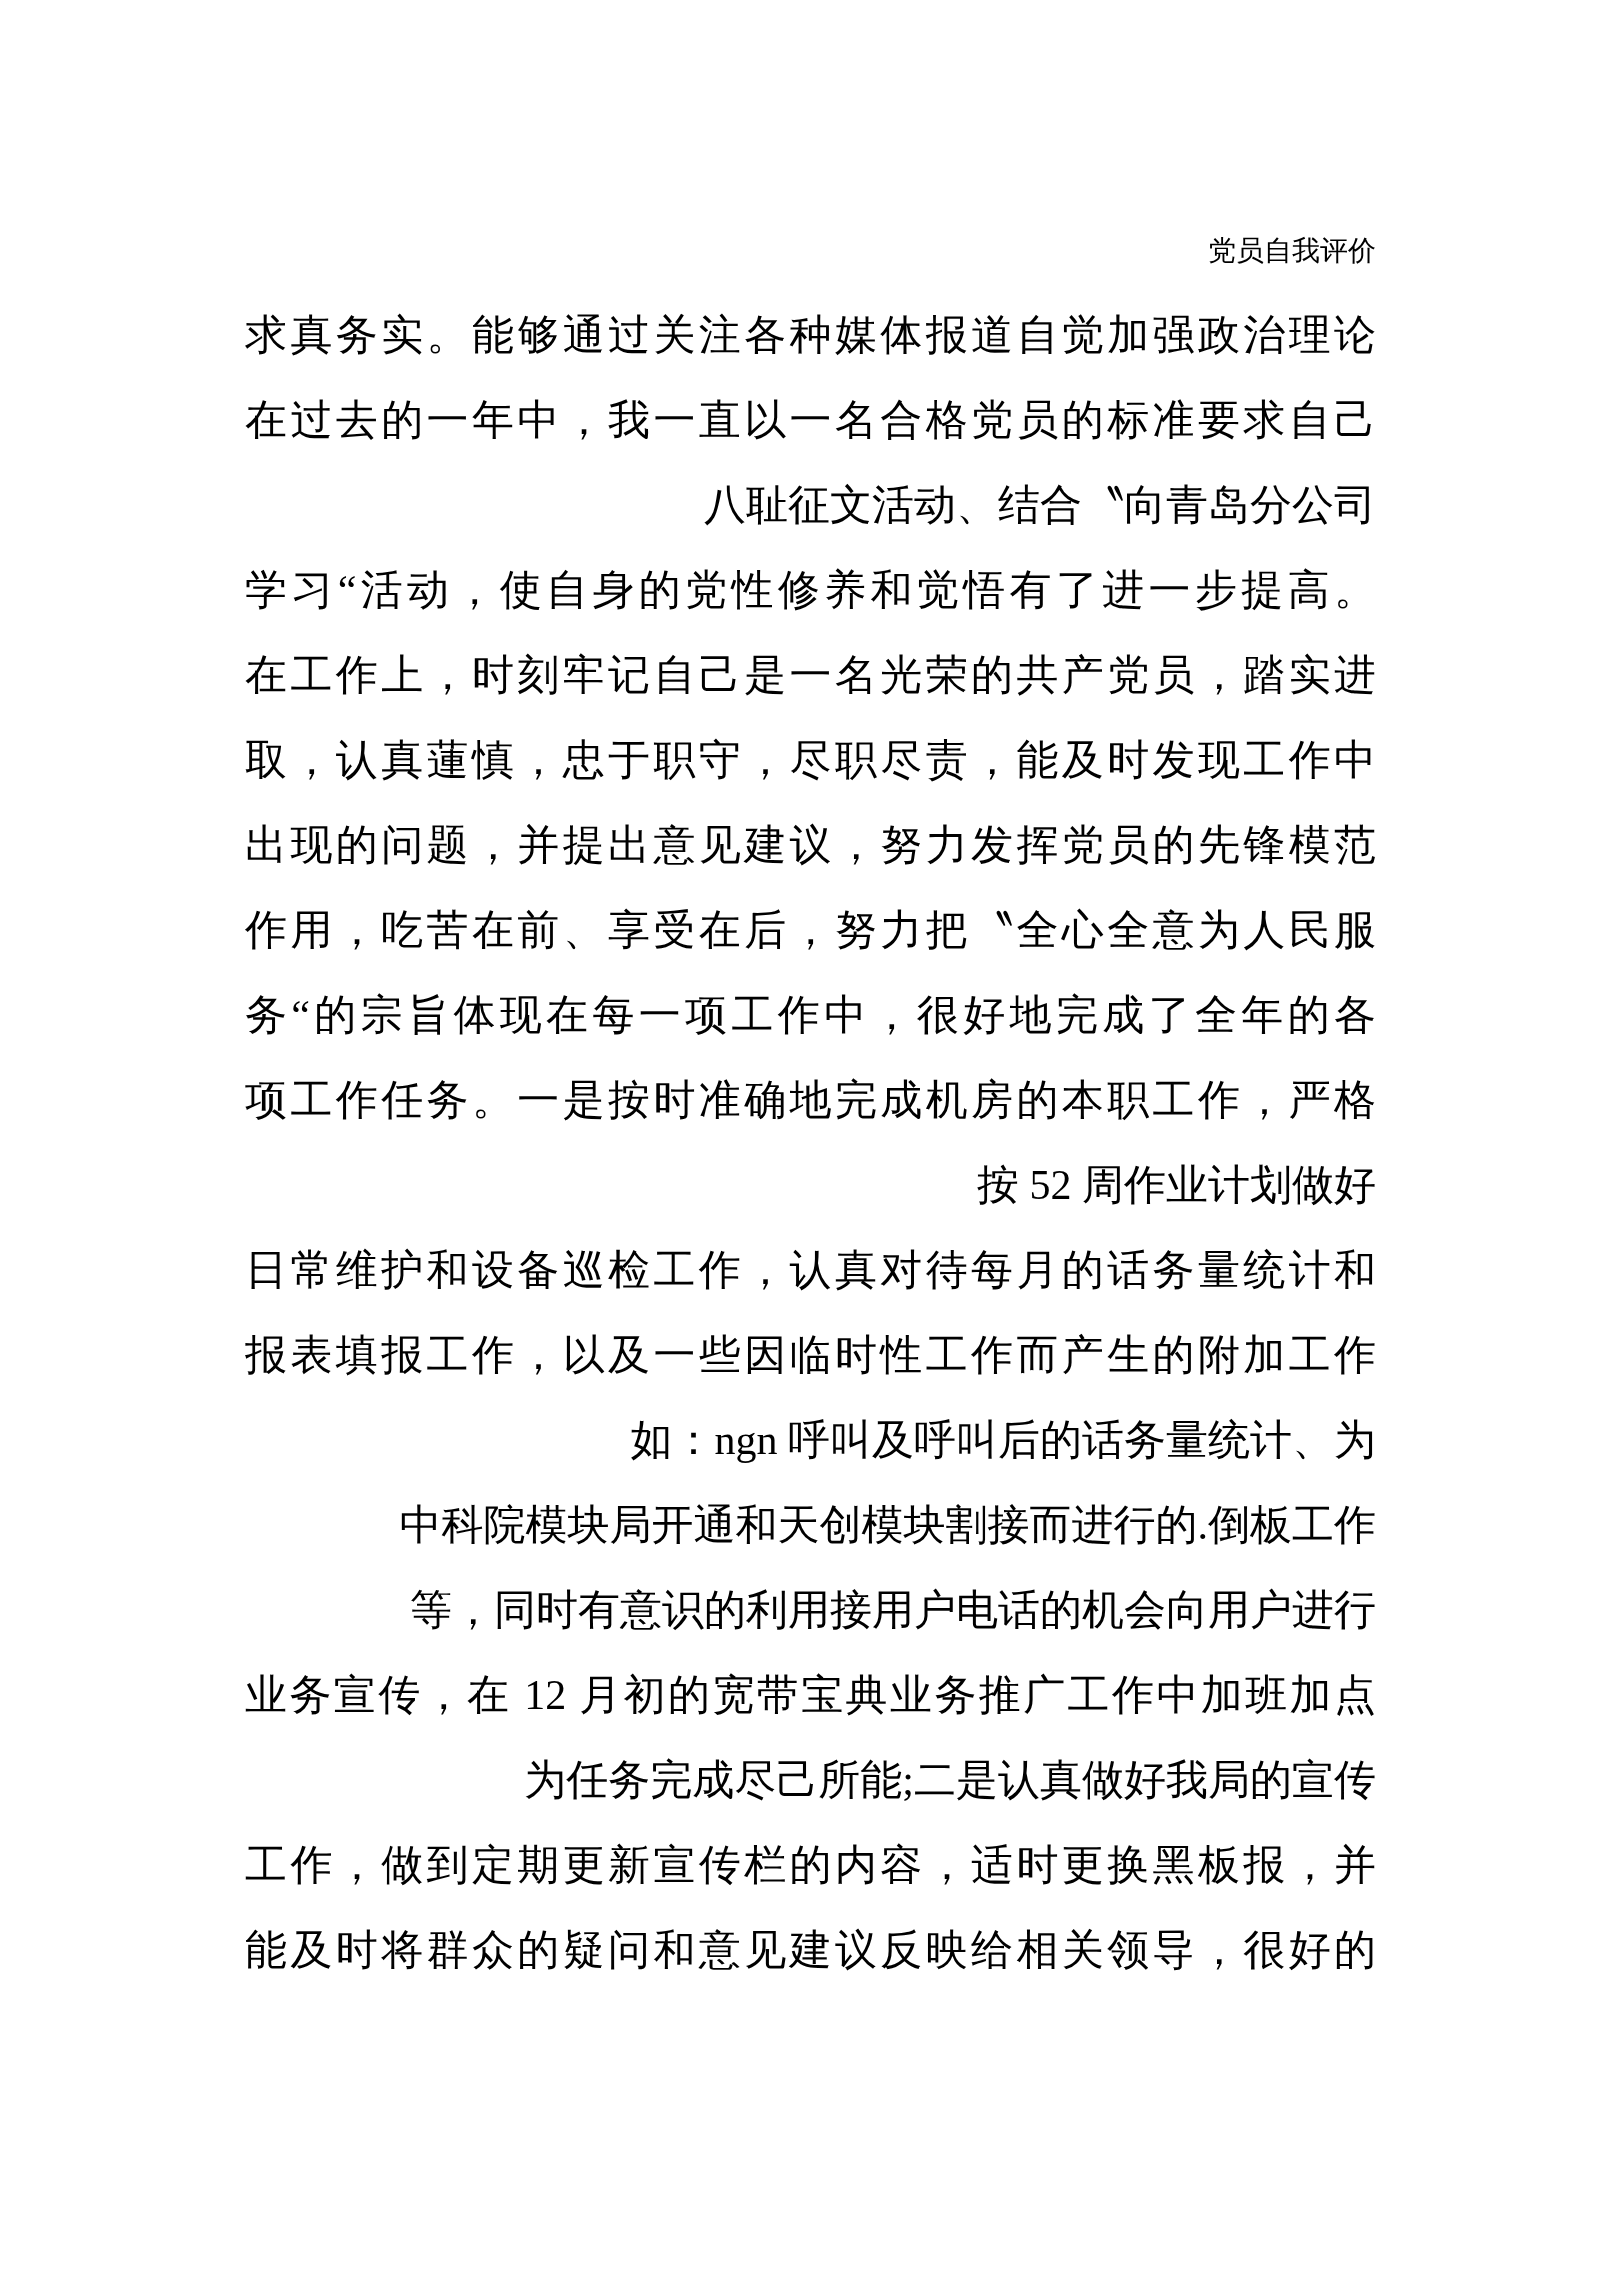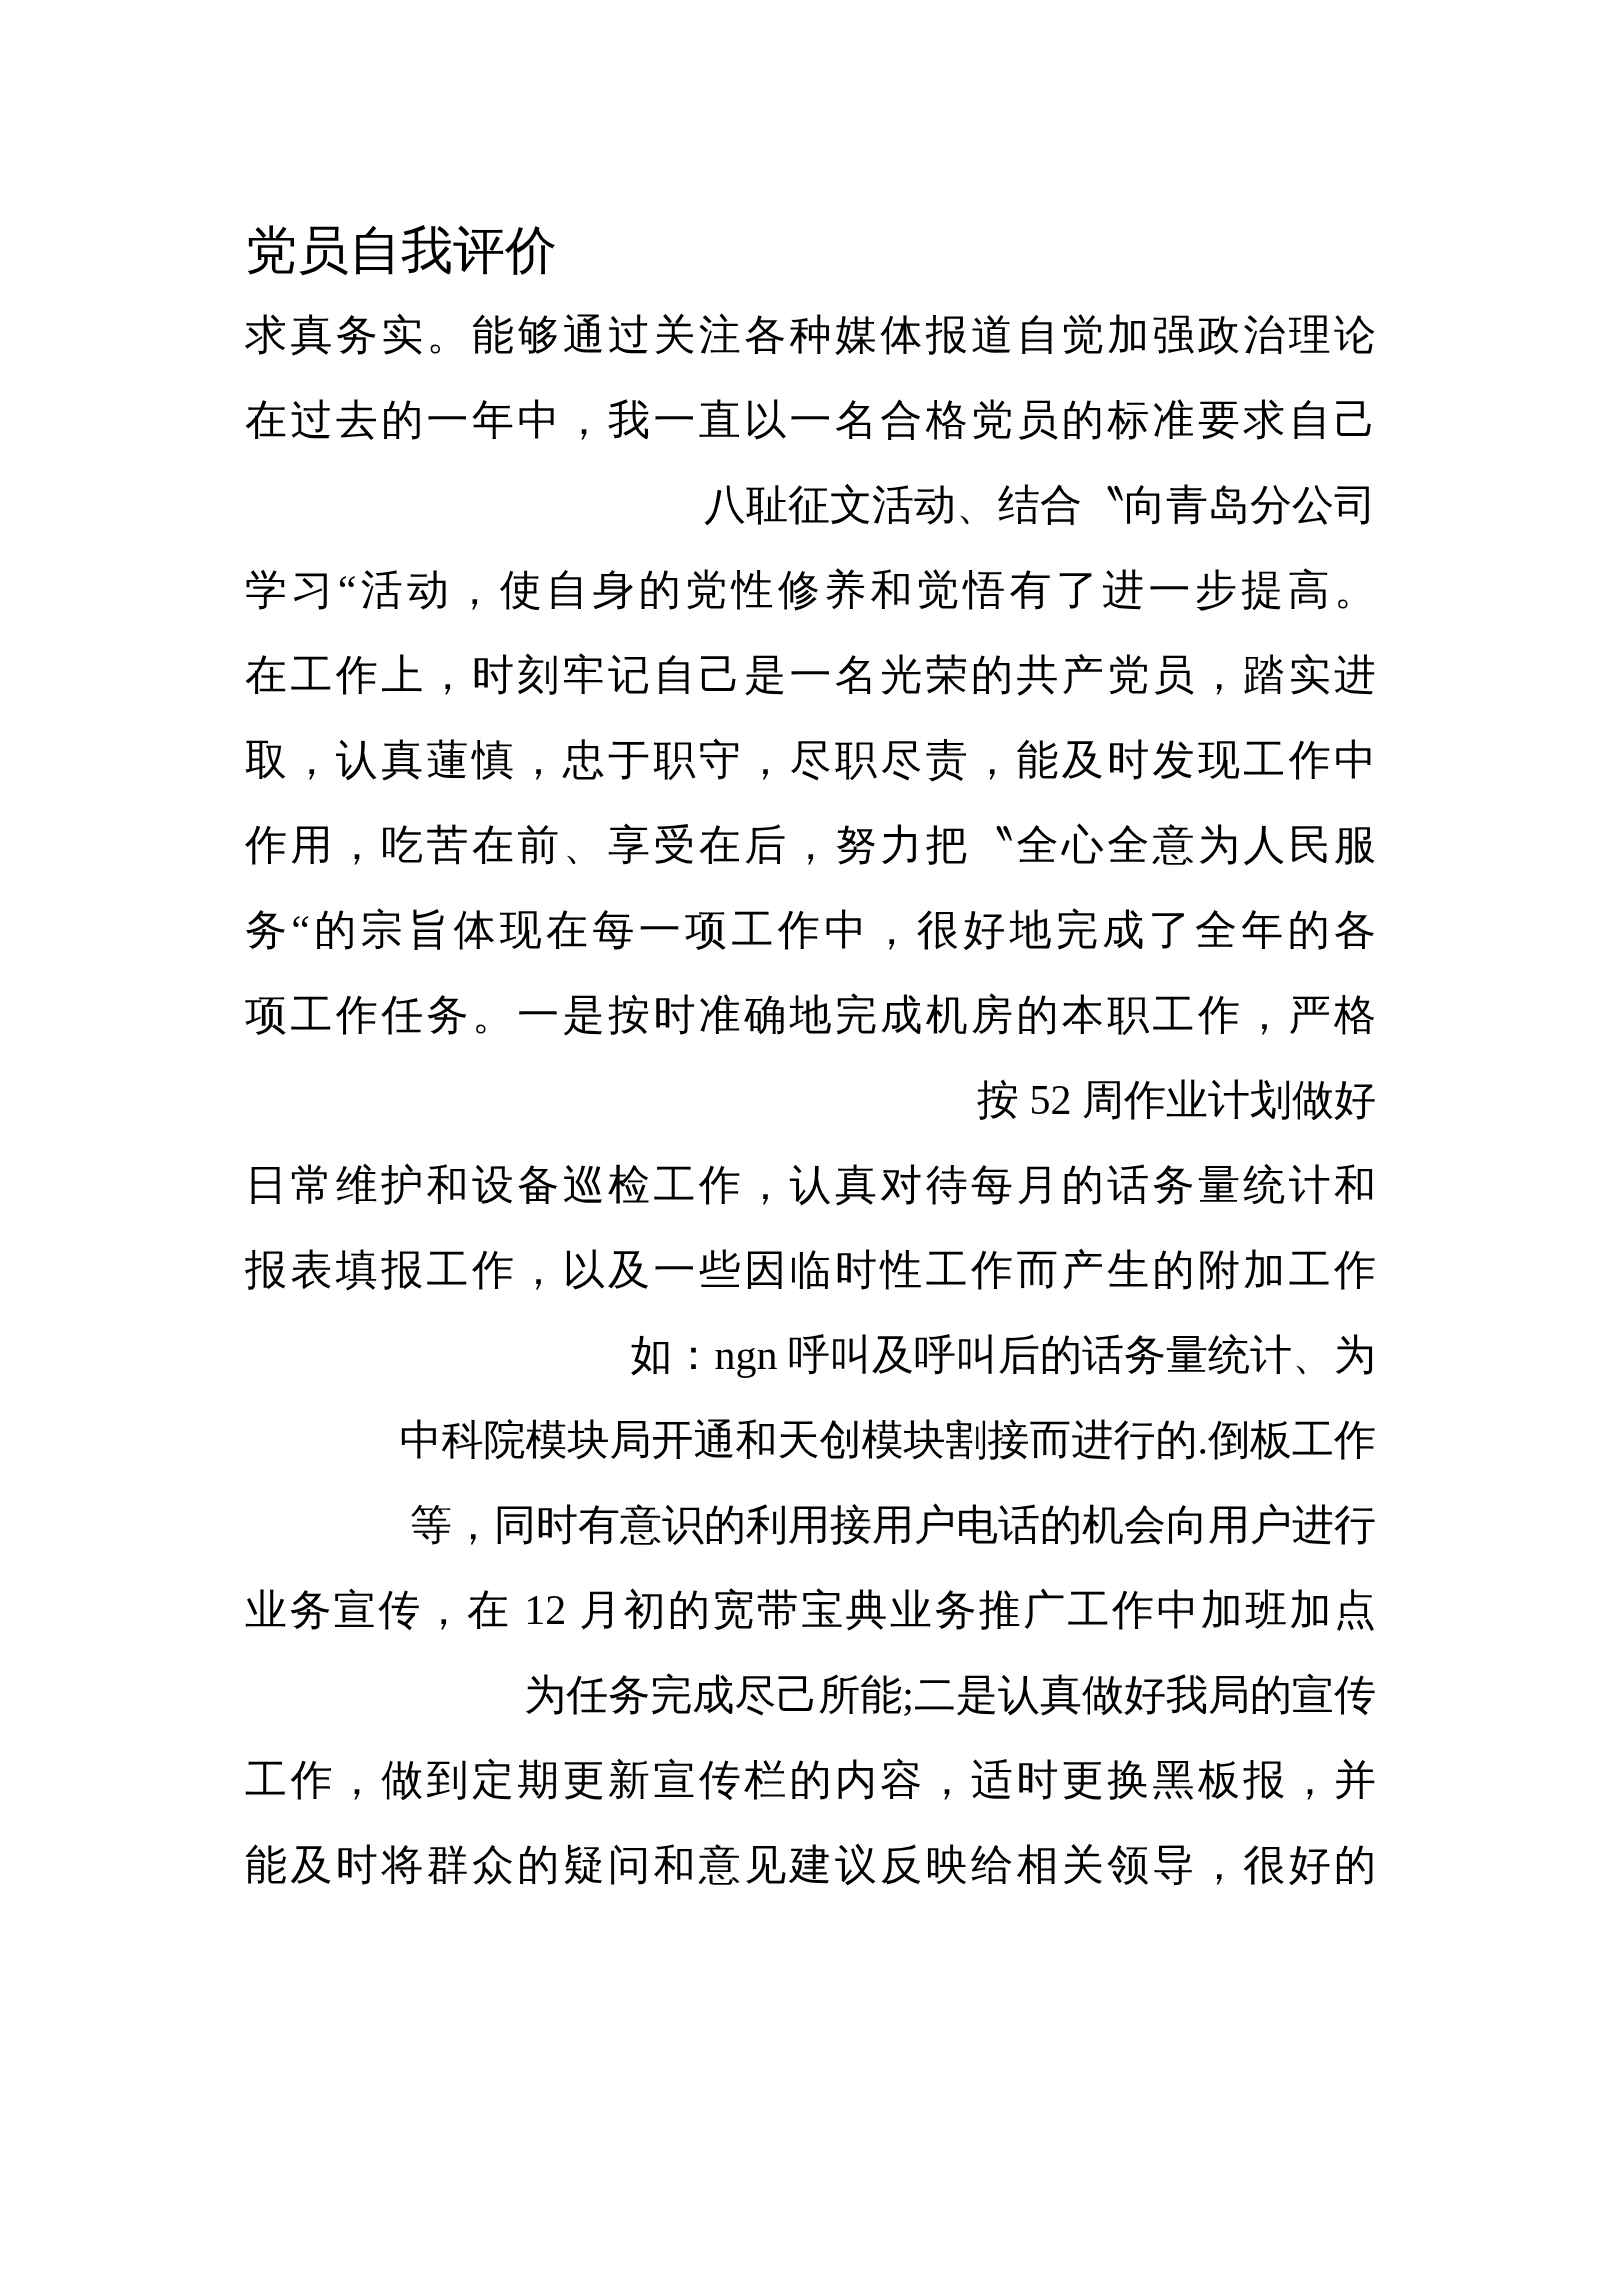--- a/index.html
+++ b/index.html
@@ -14,24 +14,24 @@
       height: 2293px;
       background: #ffffff;
       color: #000000;
       font-family: "Liberation Serif", "DejaVu Serif", serif;
       font-size: 42px;
       padding: 208px 245px 0 245px;
       overflow: hidden;
     }
     .title {
       margin: 0;
-      font-size: 52px;
+      font-size: 28px;
       font-weight: normal;
       line-height: 85px;
-      text-align: left;
+      text-align: right;
       white-space: nowrap;
     }
     .body-lines {
       width: 100%;
     }
     .line {
       line-height: 85px;
       white-space: nowrap;
       text-align: right;
     }
@@ -46,20 +46,21 @@
 
 <div class="page">
   <h1 class="title">党员自我评价</h1>
   <div class="body-lines">
       <div class="line justify">求真务实。能够通过关注各种媒体报道自觉加强政治理论</div>
       <div class="line justify">在过去的一年中，我一直以一名合格党员的标准要求自己</div>
       <div class="line">八耻征文活动、结合〝向青岛分公司</div>
       <div class="line justify">学习“活动，使自身的党性修养和觉悟有了进一步提高。</div>
       <div class="line justify">在工作上，时刻牢记自己是一名光荣的共产党员，踏实进</div>
       <div class="line justify">取，认真蓮慎，忠于职守，尽职尽责，能及时发现工作中</div>
+      <div class="line justify">出现的问题，并提出意见建议，努力发挥党员的先锋模范</div>
       <div class="line justify">作用，吃苦在前、享受在后，努力把〝全心全意为人民服</div>
       <div class="line justify">务“的宗旨体现在每一项工作中，很好地完成了全年的各</div>
       <div class="line justify">项工作任务。一是按时准确地完成机房的本职工作，严格</div>
       <div class="line">按 52 周作业计划做好</div>
       <div class="line justify">日常维护和设备巡检工作，认真对待每月的话务量统计和</div>
       <div class="line justify">报表填报工作，以及一些因临时性工作而产生的附加工作</div>
       <div class="line">如：ngn 呼叫及呼叫后的话务量统计、为</div>
       <div class="line">中科院模块局开通和天创模块割接而进行的.倒板工作</div>
       <div class="line">等，同时有意识的利用接用户电话的机会向用户进行</div>
       <div class="line justify">业务宣传，在 12 月初的宽带宝典业务推广工作中加班加点</div>

